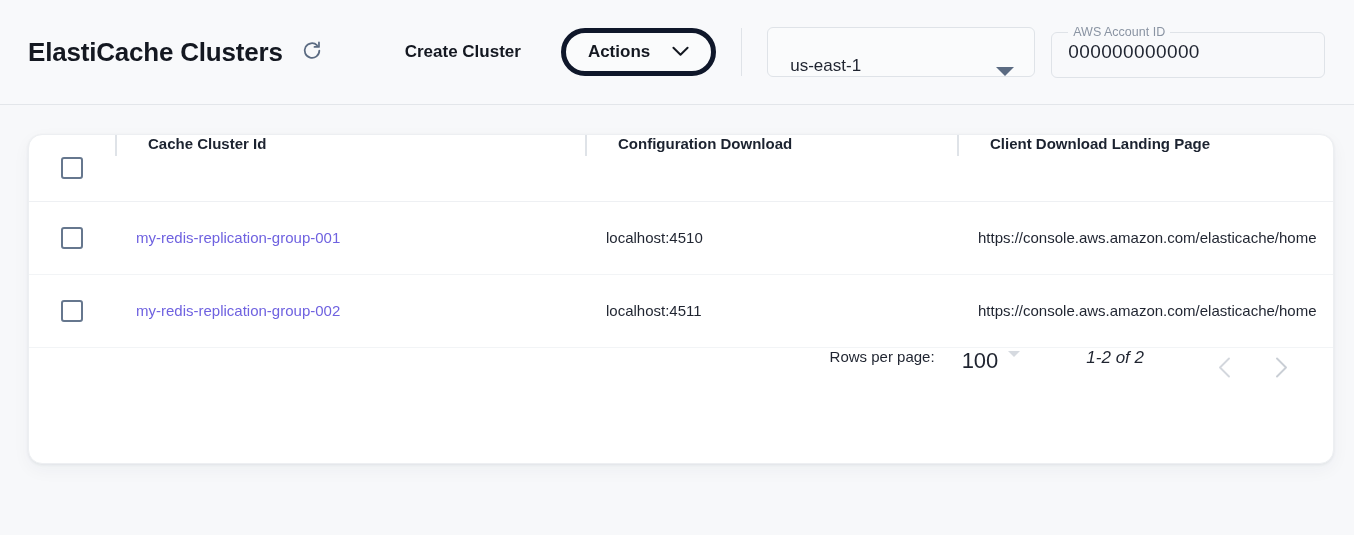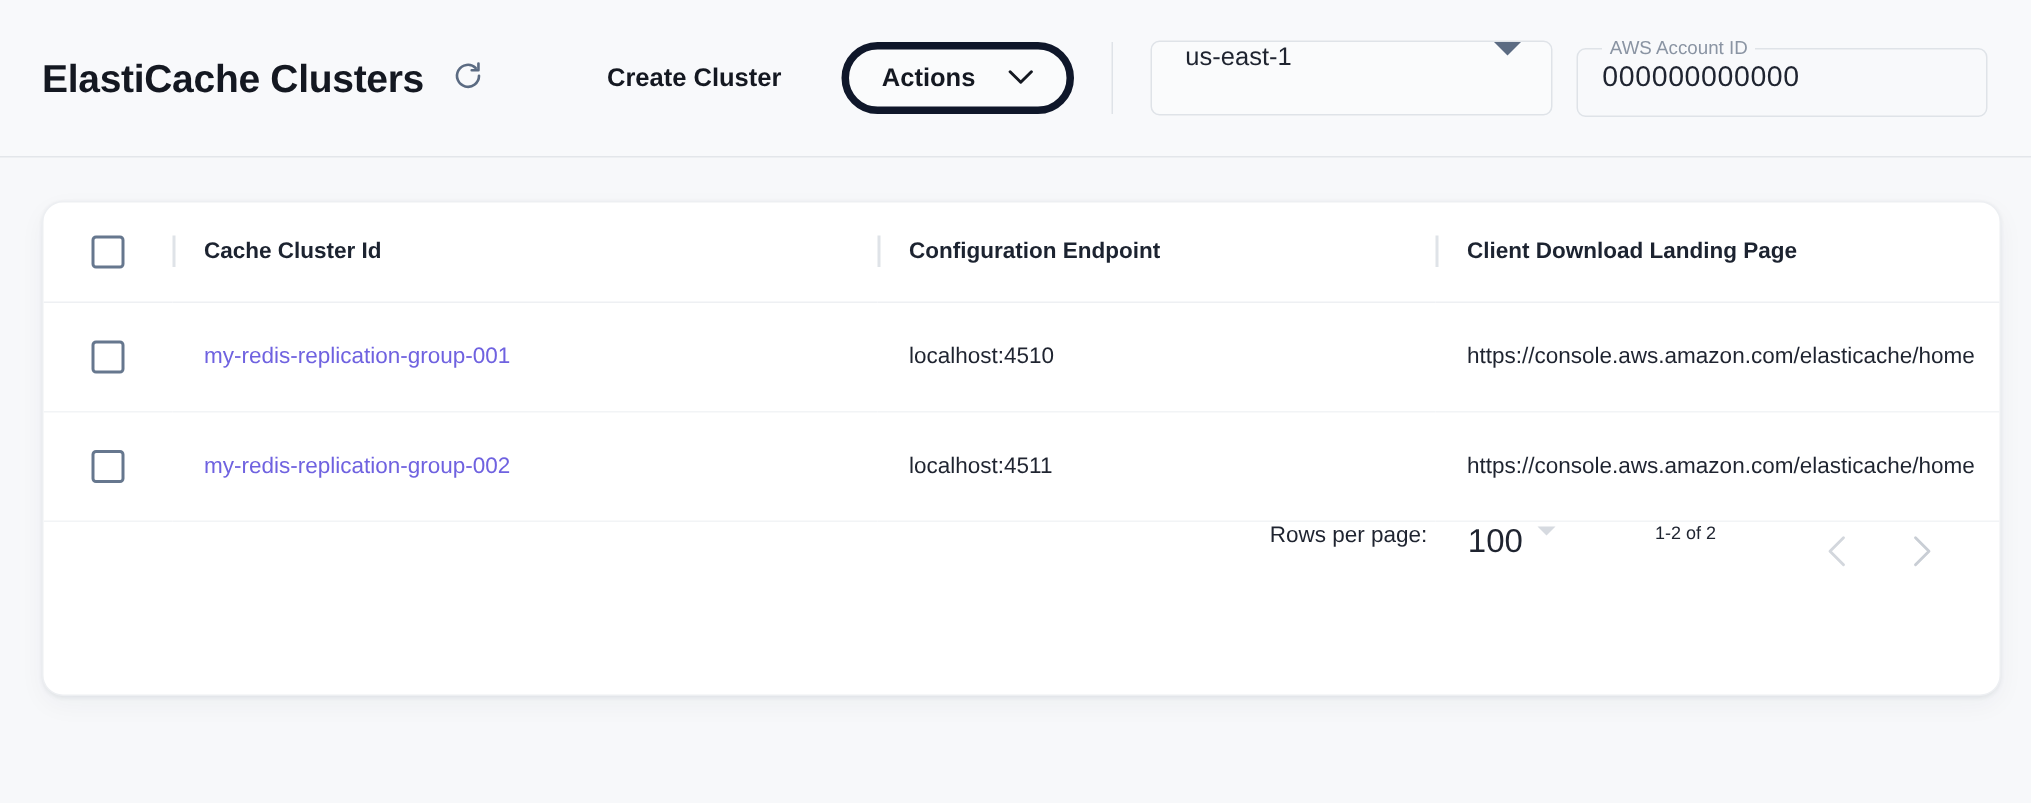--- a/index.html
+++ b/index.html
@@ -96,21 +96,21 @@
 
   .region-select {
     margin-left: 25px;
     position: relative;
     width: 268px;
     height: 50px;
     background: #fafbfc;
     border: 1px solid #dfe3e8;
     border-radius: 6px;
     display: flex;
-    align-items: flex-start;
+    align-items: flex-end;
     padding: 0 16px 0 22px;
     cursor: pointer;
   }
 
   .region-value {
     font-size: 17px;
     color: #1f2430;
     flex: 1;
     white-space: nowrap;
   }
@@ -195,22 +195,22 @@
     font-size: 15px;
     font-weight: bold;
     color: #1c2330;
     border-bottom: 1px solid #eef0f3;
     padding: 0;
     white-space: nowrap;
   }
 
   .th-inner {
     display: flex;
-    align-items: center;
     height: 100%;
+    gap: 12px;
   }
 
   .col-sep {
     width: 2px;
     height: 21px;
     background: #dfe3e8;
     margin-right: 19px;
     flex: none;
   }
 
@@ -283,23 +283,24 @@
   .rows-caret {
     width: 0; height: 0;
     border-left: 6px solid transparent;
     border-right: 6px solid transparent;
     border-top: 6px solid #d6dae0;
     margin-left: 10px;
     margin-top: 3px;
   }
 
   .range-label {
-    font-size: 12px;
+    font-size: 17px;
     color: #1f2430;
     margin-left: 66px;
+    font-style: italic;
   }
 
   .pg-btn {
     width: 42px;
     height: 42px;
     display: flex;
     align-items: center;
     justify-content: center;
     background: transparent;
     border: none;
@@ -370,21 +371,21 @@
           </th>
           <th>
             <div class="th-inner">
               <span class="col-sep"></span>
               <span>Cache Cluster Id</span>
             </div>
           </th>
           <th>
             <div class="th-inner">
               <span class="col-sep"></span>
-              <span>Configuration Endpoint</span>
+              <span>Configuration Download</span>
             </div>
           </th>
           <th>
             <div class="th-inner">
               <span class="col-sep"></span>
               <span>Client Download Landing Page</span>
             </div>
           </th>
         </tr>
       </thead>

